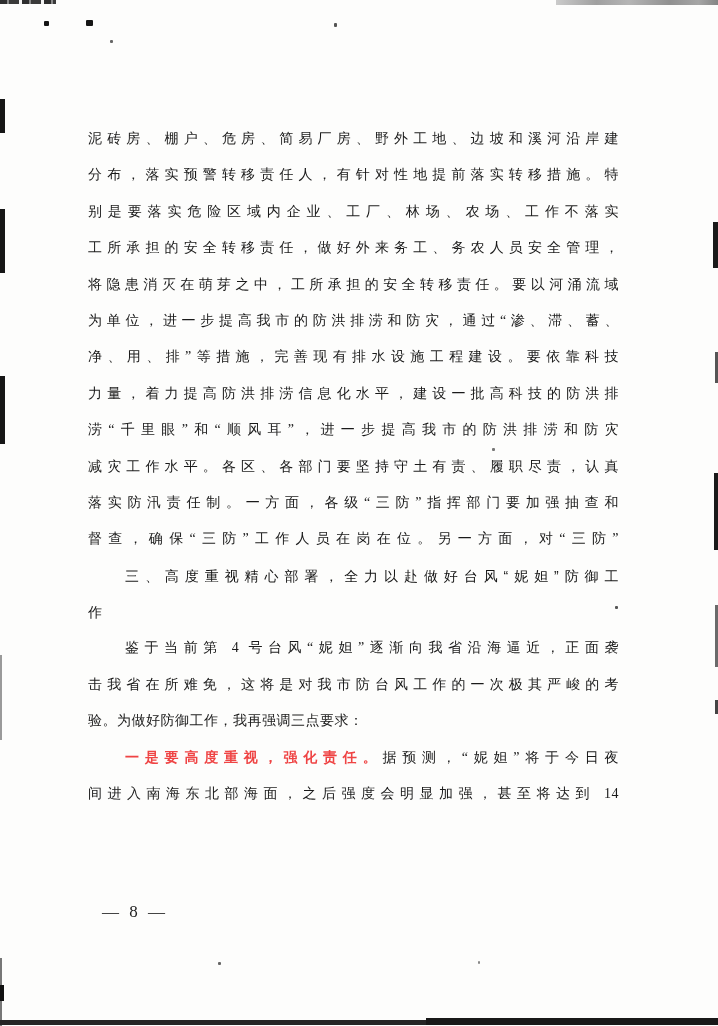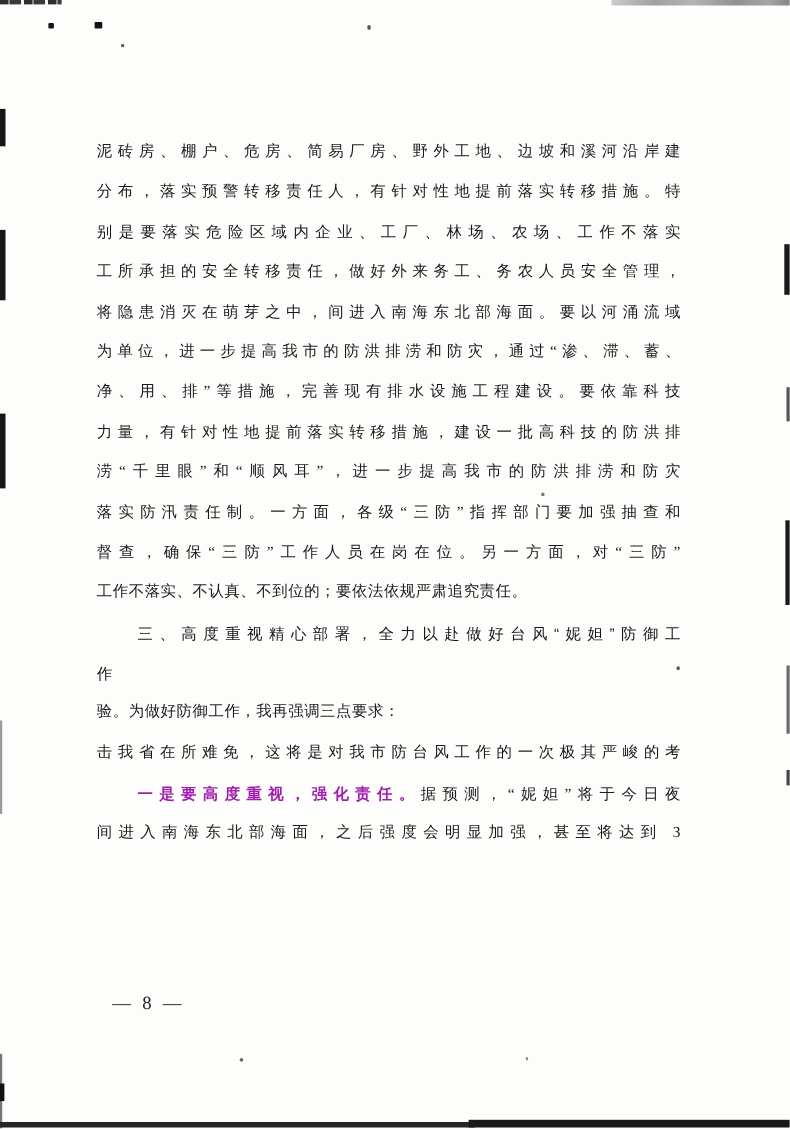--- a/index.html
+++ b/index.html
@@ -13,21 +13,21 @@
     position:absolute;left:88px;top:121px;width:531px;
     color:#1a1a1a;font-size:14px;
   }
   .ln{
     margin:0;height:36.4px;line-height:36.4px;
     text-align:left;letter-spacing:0.5px;
   }
   .j{text-align:justify;text-align-last:justify;text-justify:inter-character;}
   .indent{text-indent:37px;}
   .hei{font-family:"Liberation Sans","DejaVu Sans",sans-serif;font-weight:400;color:#141414;}
-  .bold-lead{font-family:Liberation Sans, sans-serif;font-weight:700;color:#a21caf;}
+  .bold-lead{font-family:Liberation Mono, monospace;font-weight:700;color:#ef4444;}
   .pagenum{
     position:absolute;left:102px;top:899px;
     font-size:17px;color:#222;letter-spacing:3px;line-height:26px;
   }
   .art{position:absolute;pointer-events:none;}
   
   .tl-streak{left:0;top:0;width:56px;height:4px;
     background:repeating-linear-gradient(90deg,#2e2e2e 0 7px,#8a8a8a 7px 9px,#3a3a3a 9px 19px,#f5f5f5 19px 22px);}
   .tr-streak{left:556px;top:0;width:162px;height:5px;
     background:linear-gradient(90deg,#c2c2c2,#8f8f8f 25%,#a8a8a8 45%,#7d7d7d 70%,#969696 88%,#6f6f6f);opacity:.85;}
@@ -69,34 +69,35 @@
   <div class="art bl-vline"></div>
   <div class="art bl-blob"></div>
   <div class="art bottom-band-l"></div>
   <div class="art bottom-band-r"></div>
 
   <main class="textblock">
     <p class="ln j">泥砖房、棚户、危房、简易厂房、野外工地、边坡和溪河沿岸建</p>
     <p class="ln j">分布，落实预警转移责任人，有针对性地提前落实转移措施。特</p>
     <p class="ln j">别是要落实危险区域内企业、工厂、林场、农场、工作不落实</p>
     <p class="ln j">工所承担的安全转移责任，做好外来务工、务农人员安全管理，</p>
-    <p class="ln j">将隐患消灭在萌芽之中，间进入南海东北部海面。要以河涌流域</p>
+    <p class="ln j">将隐患消灭在萌芽之中，工所承担的安全转移责任。要以河涌流域</p>
     <p class="ln j">为单位，进一步提高我市的防洪排涝和防灾，通过“渗、滞、蓄、</p>
     <p class="ln j">净、用、排”等措施，完善现有排水设施工程建设。要依靠科技</p>
-    <p class="ln j">力量，有针对性地提前落实转移措施，建设一批高科技的防洪排</p>
+    <p class="ln j">力量，着力提高防洪排涝信息化水平，建设一批高科技的防洪排</p>
     <p class="ln j">涝“千里眼”和“顺风耳”，进一步提高我市的防洪排涝和防灾</p>
+    <p class="ln j">减灾工作水平。各区、各部门要坚持守土有责、履职尽责，认真</p>
     <p class="ln j">落实防汛责任制。一方面，各级“三防”指挥部门要加强抽查和</p>
     <p class="ln j">督查，确保“三防”工作人员在岗在位。另一方面，对“三防”</p>
-    <p class="ln">工作不落实、不认真、不到位的；要依法依规严肃追究责任。</p>
 
     <p class="ln j indent hei">三、高度重视精心部署，全力以赴做好台风“妮妲”防御工</p>
     <p class="ln hei">作</p>
 
+    <p class="ln j indent">鉴于当前第 4 号台风“妮妲”逐渐向我省沿海逼近，正面袭</p>
+    <p class="ln j">击我省在所难免，这将是对我市防台风工作的一次极其严峻的考</p>
     <p class="ln">验。为做好防御工作，我再强调三点要求：</p>
-    <p class="ln j">击我省在所难免，这将是对我市防台风工作的一次极其严峻的考</p>
 
     <p class="ln j indent"><span class="bold-lead">一是要高度重视，强化责任。</span><span>据预测，“妮妲”将于今日夜</span></p>
-    <p class="ln j">间进入南海东北部海面，之后强度会明显加强，甚至将达到 3</p>
+    <p class="ln j">间进入南海东北部海面，之后强度会明显加强，甚至将达到 14</p>
   </main>
 
   <div class="pagenum">— 8 —</div>
 
 </div>
 
 </body></html>

